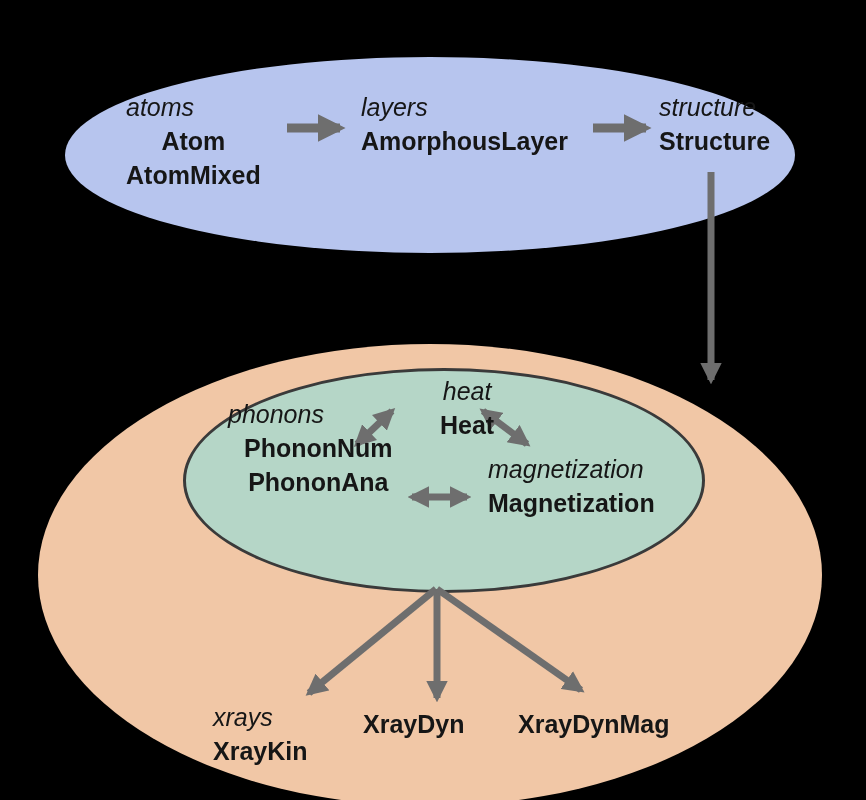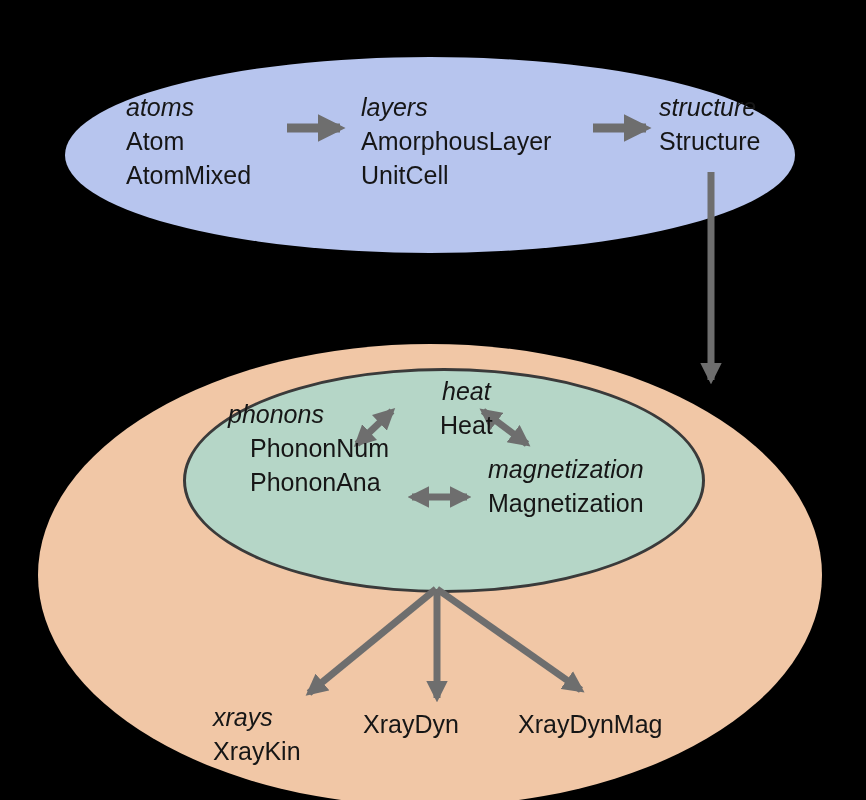--- a/index.html
+++ b/index.html
@@ -16,22 +16,22 @@
   .inner-ellipse { left: 183px; top: 368px; width: 522px; height: 225px;
                    background: var(--inner_ellipse);
                    border: 3px solid var(--inner_border); box-sizing: border-box; }
 
   .arrows { position: absolute; left: 0; top: 0; }
   .arrow { stroke: var(--arrow); fill: none; }
   .arrow-head { fill: var(--arrow); }
 
   .group { position: absolute; color: var(--text); white-space: nowrap; }
   .module-label { font-style: italic; font-size: 25px; line-height: 34px; }
-  .class-name   { font-weight: 400;  font-size: 25px; line-height: 34px; }
-  .indent .class-name { margin-left: 22px; }
+  .class-name   { font-weight: 700;  font-size: 25px; line-height: 34px; text-align: center; }
+  .indent .class-name { margin-left: 16px; }
   .centered { text-align: center; margin-left: 36px; }
 </style>
 </head>
 <body>
 
 <div class="stage">
 
   <div class="ellipse top-ellipse"></div>
   <div class="ellipse outer-ellipse"></div>
   <div class="ellipse inner-ellipse"></div>
@@ -55,21 +55,20 @@
 
   <div class="group" style="left:126px; top:90px">
     <div class="module-label">atoms</div>
     <div class="class-name">Atom</div>
     <div class="class-name">AtomMixed</div>
   </div>
 
   <div class="group" style="left:361px; top:90px">
     <div class="module-label">layers</div>
     <div class="class-name">AmorphousLayer</div>
-    <div class="class-name">UnitCell</div>
   </div>
 
   <div class="group" style="left:659px; top:90px">
     <div class="module-label">structure</div>
     <div class="class-name">Structure</div>
   </div>
 
   <div class="group centered" style="left:404px; top:374px">
     <div class="module-label">heat</div>
     <div class="class-name">Heat</div>

